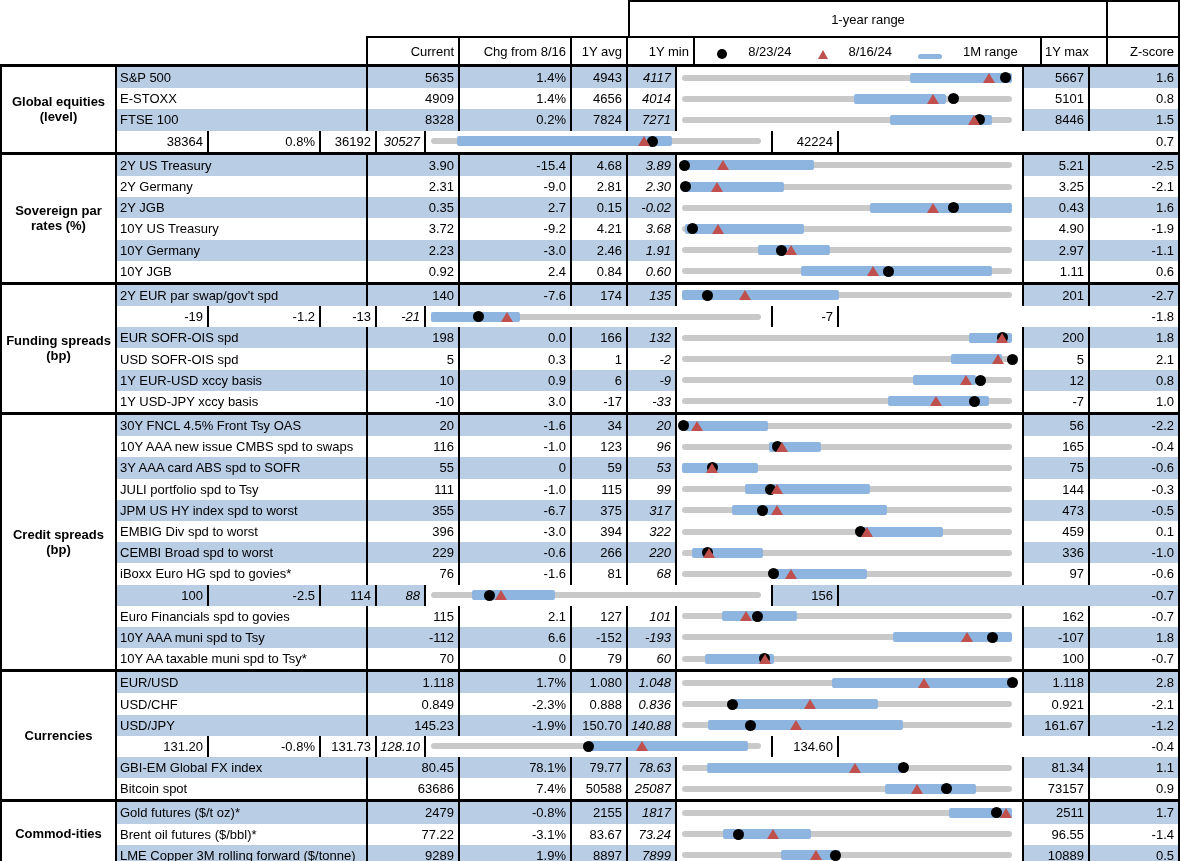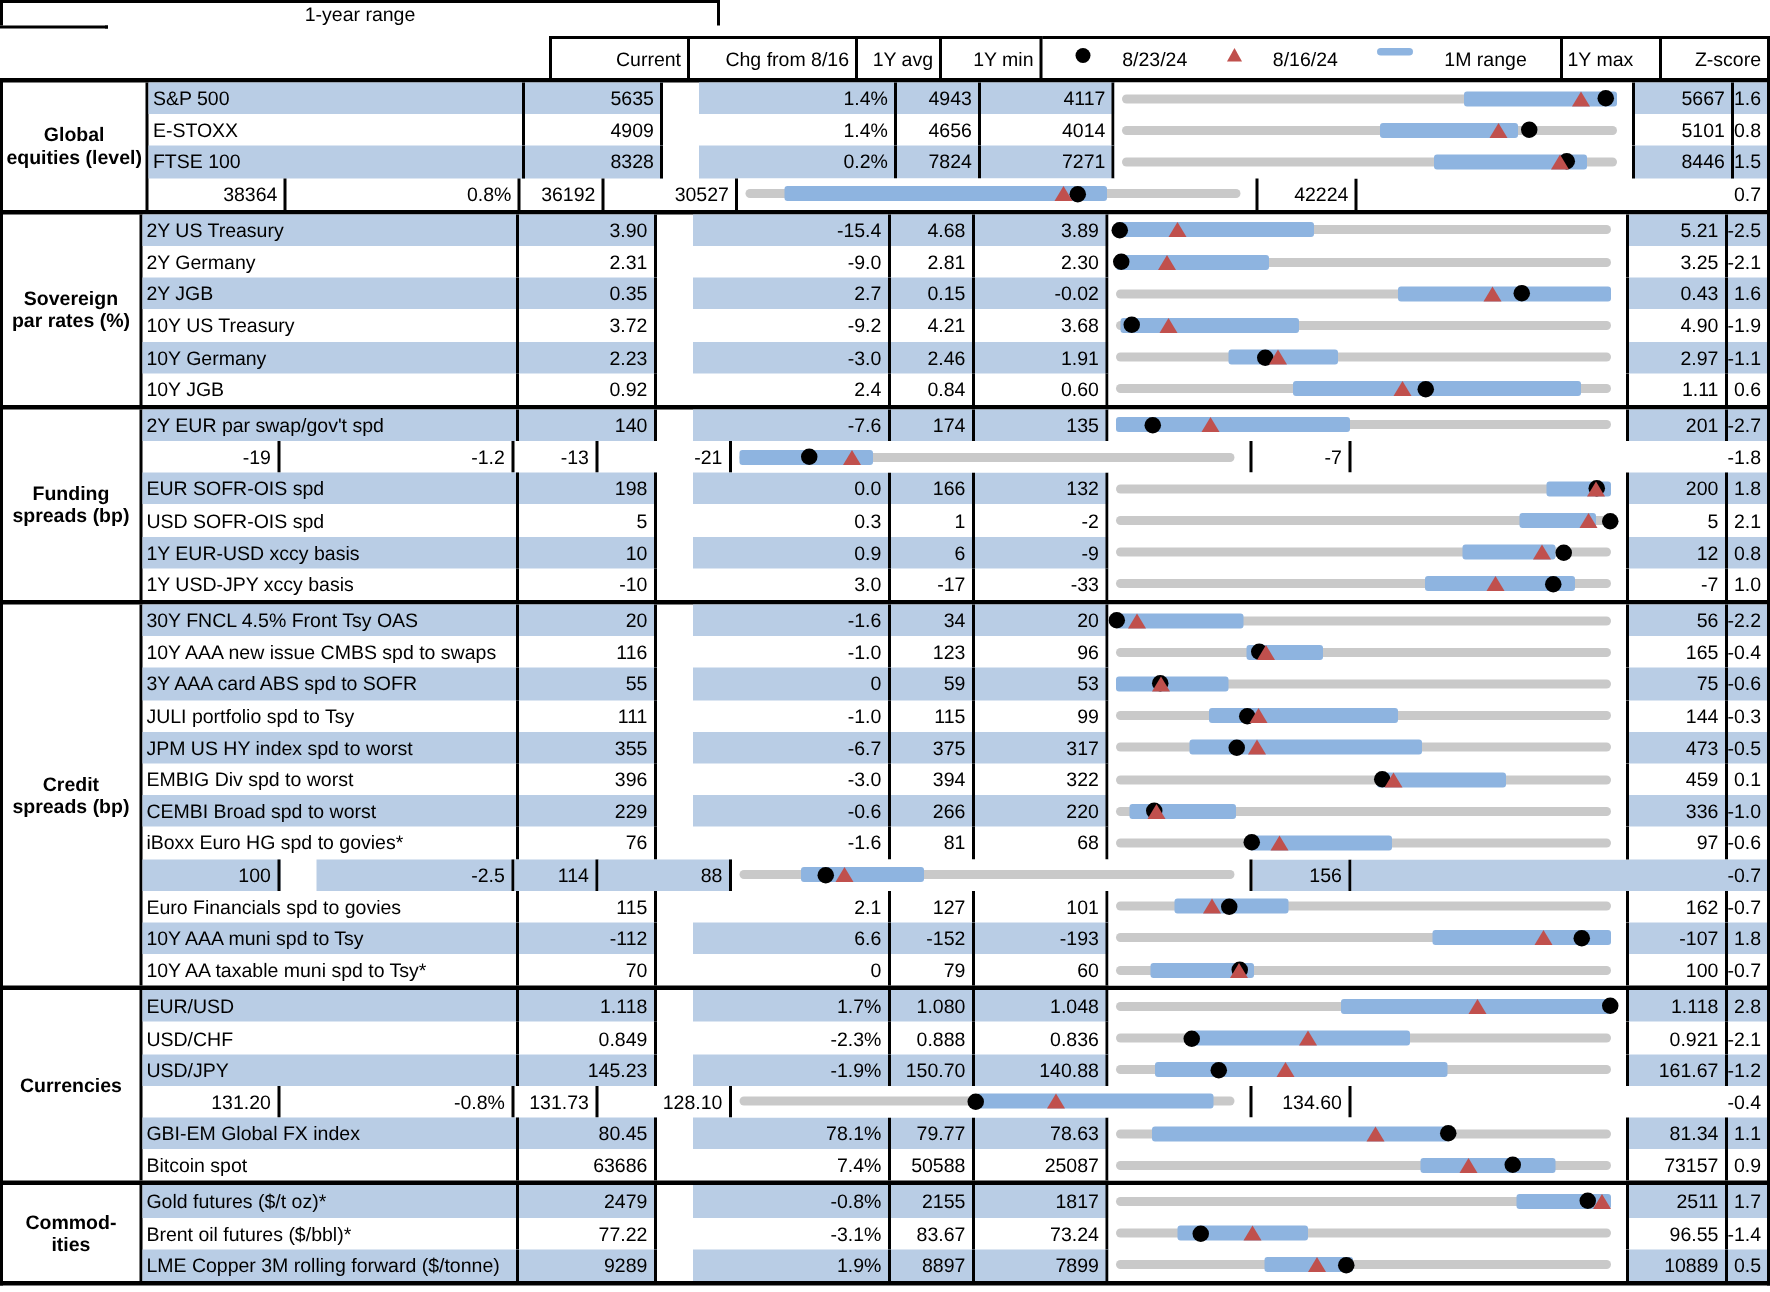--- a/index.html
+++ b/index.html
@@ -2,58 +2,58 @@
 <html><head>
 <meta charset="utf-8">
 <style>
   html,body{margin:0;padding:0;background:#fff;}
   .sheet{position:relative;width:1180px;height:861px;background:#fff;overflow:hidden;
          font-family:"Liberation Sans",sans-serif;color:#000;
          --stripe:#B9CDE5;--barblue:#8EB4E0;--track:#C9C9C9;--red:#C0504D;--black:#000000;}
   .hrow{display:flex;}
   .cell{box-sizing:border-box;}
   
-  .hr1{height:24px;flex-direction:column;}
+  .hr1{height:36px;}
   .sp628{width:628px;}
   .range-title{width:480px;border:2px solid #000;border-bottom:none;
                font-size:13px;display:flex;align-items:center;justify-content:center;}
   .ztop{width:72px;border-top:2px solid #000;border-right:2px solid #000;}
   
   .hr2{height:28px;}
   .sp366{width:366px;}
   .h{border-top:2px solid #000;border-right:2px solid #000000;font-size:13px;
      display:flex;align-items:center;}
   .h.num{justify-content:flex-end;padding-right:4px;}
   .h-cur{width:94px;border-left:2px solid #000;}
   .h-chg{width:112px;}
   .h-avg{width:56px;}
   .h-min{width:67px;}
   .h-leg{width:347px;justify-content:center;gap:26px;}
   .h-max{width:66px;padding-left:3px;}
   .h-z{width:72px;justify-content:flex-end;padding-right:4px;}
-  .leg-item{display:flex;align-items:flex-start;gap:21px;font-size:13px;}
+  .leg-item{display:flex;align-items:flex-end;gap:21px;font-size:13px;}
   .leg-dot{width:10px;height:10px;border-radius:50%;background:var(--black);}
   .leg-tri{width:0;height:0;border-left:5.5px solid transparent;border-right:5.5px solid transparent;
            border-bottom:9.5px solid var(--red);}
   .leg-bar{width:24px;height:5px;background:var(--barblue);border-radius:2.5px;}
   
   #tbody{box-sizing:border-box;border-left:2px solid #000;border-right:2px solid #000;
          border-bottom:3px solid #000;width:1180px;}
   .section{display:flex;border-top:3px solid #000;}
   .glabel{width:115px;box-sizing:border-box;border-right:2px solid #000;
           display:flex;align-items:center;justify-content:center;text-align:center;
           font-weight:bold;font-size:13px;line-height:1.2;padding:0 2px;}
   .rows{flex:1;display:flex;flex-direction:column;}
   .row{display:flex;height:21.19px;}
   .row .cell{border-right:2px solid #000;font-size:13px;display:flex;align-items:center;overflow:hidden;white-space:nowrap;}
   .c-name{width:251px;padding-left:3px;}
   .c-cur{width:92px;}
-  .c-chg{width:132px;margin-left:24px;}
+  .c-chg{width:112px;}
   .c-avg{width:56px;}
-  .c-min{width:89px;}
+  .c-min{width:49px;font-style:italic;}
   .c-chart{width:347px;position:relative;background:#fff !important;}
   .c-max{width:66px;}
   .c-z{flex:1;border-right:none !important;}
   .num{justify-content:flex-end;padding-right:4px;}
   .stripe .cell{background:var(--stripe);}
   
   .trackwrap{position:absolute;top:0;bottom:0;left:5px;right:10px;}
   .gray{position:absolute;left:0;right:0;top:50%;margin-top:-3px;height:6px;background:var(--track);border-radius:3px;}
   .mbar{position:absolute;top:50%;margin-top:-5px;height:10px;background:var(--barblue);border-radius:2px;}
   .mdot{position:absolute;top:50%;margin-top:-5.5px;width:11px;height:11px;border-radius:50%;background:var(--black);}

